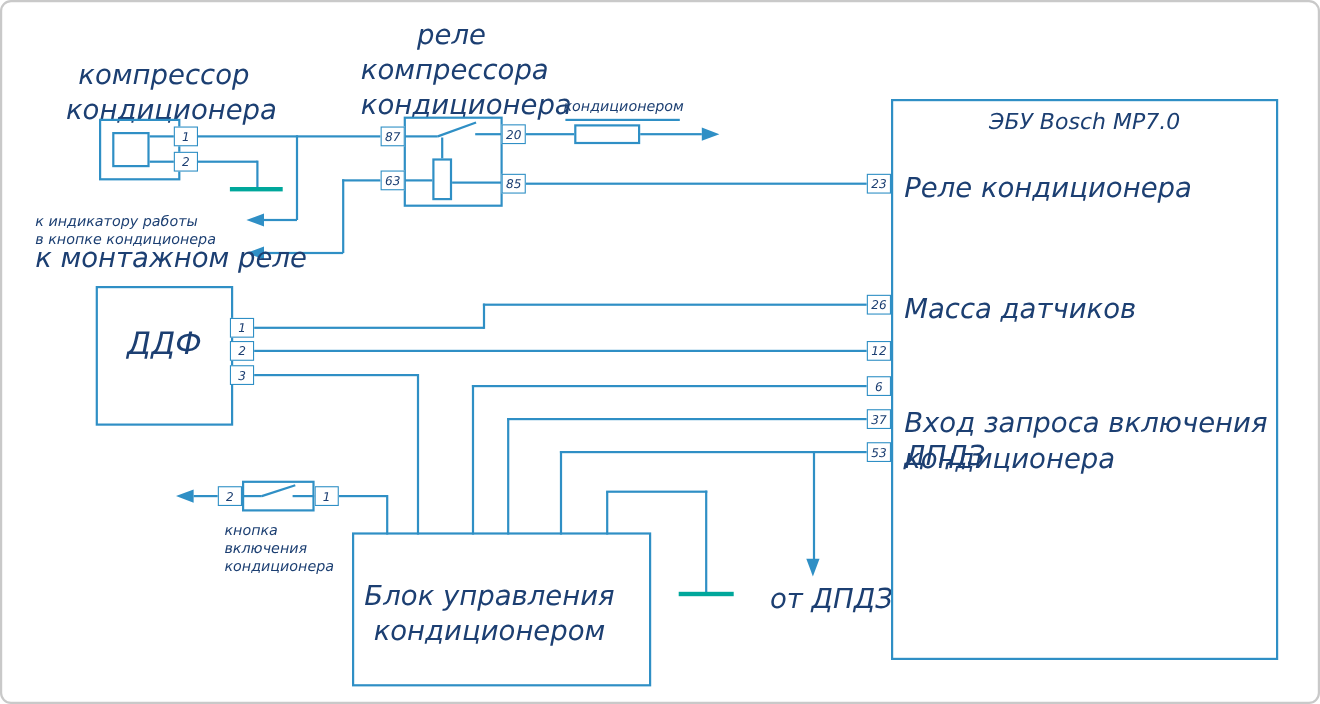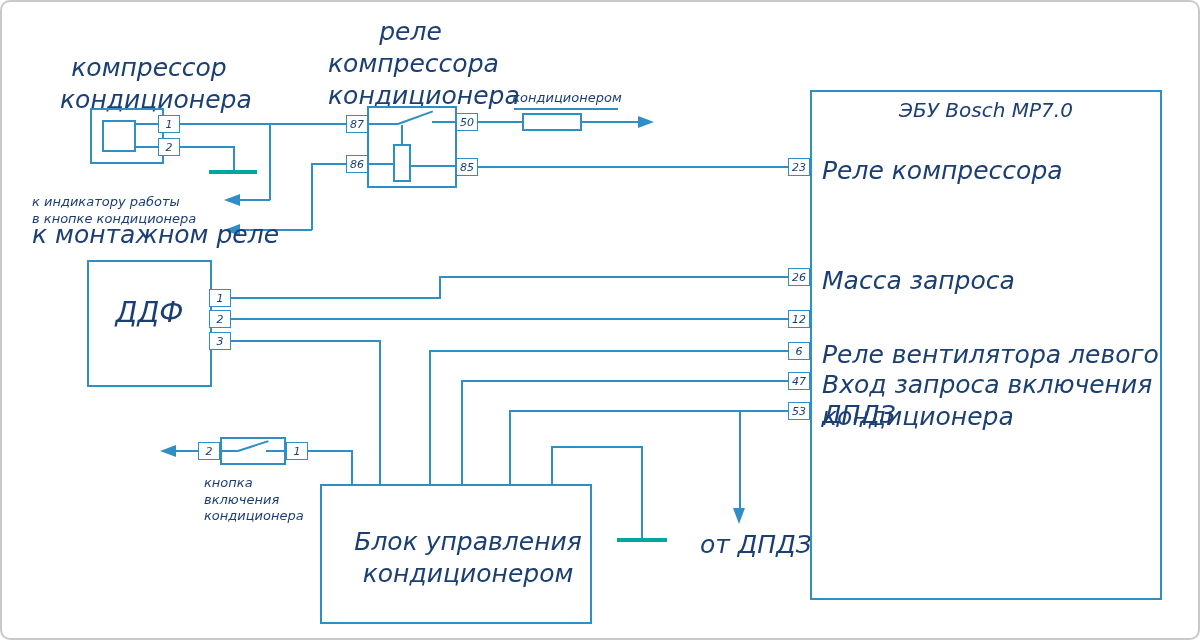--- a/index.html
+++ b/index.html
@@ -64,22 +64,22 @@
 
   <div class="wh" style="left:178px; top:144px; width:54px;"></div>
   <div class="wv" style="left:231px; top:144px; height:26px;"></div>
   <div class="gnd" style="left:207px; top:168px; width:48px;"></div>
 
   <div class="lbl big center" style="left:326px; top:14px; width:165px;">реле
 компрессора
 кондиционера</div>
   <div class="box" style="left:365px; top:104px; width:90px; height:82px;"></div>
   <div class="pin" style="left:344px; top:113px;">87</div>
-  <div class="pin" style="left:454px; top:111px;">50</div>
-  <div class="pin" style="left:344px; top:153px;">86</div>
+  <div class="pin" style="left:454px; top:111px;">20</div>
+  <div class="pin" style="left:344px; top:153px;">63</div>
   <div class="pin" style="left:454px; top:156px;">85</div>
 
   <div class="wh" style="left:366px; top:121px; width:30px;"></div>
   <div class="wh rot" style="left:396px; top:121px; width:37px; transform:rotate(-20deg);"></div>
   <div class="wh" style="left:430px; top:119px; width:24px;"></div>
   <div class="wv" style="left:399px; top:123px; height:19px;"></div>
   <div class="box" style="left:391px; top:142px; width:18px; height:38px;"></div>
   <div class="wh" style="left:366px; top:161px; width:25px;"></div>
   <div class="wh" style="left:409px; top:163px; width:45px;"></div>
 
@@ -133,41 +133,40 @@
   <div class="wh" style="left:264px; top:448px; width:20px;"></div>
   <div class="pin" style="left:284px; top:440px;">1</div>
   <div class="lbl small" style="left:202px; top:473px;">кнопка
 включения
 кондиционера</div>
 
   <div class="wh" style="left:306px; top:448px; width:44px;"></div>
   <div class="wv" style="left:349px; top:448px; height:36px;"></div>
 
   <div class="box" style="left:318px; top:482px; width:272px; height:140px;"></div>
-  <div class="lbl big center" style="left:330px; top:524px; width:272px;">Блок управления
+  <div class="lbl big center" style="left:307px; top:524px; width:272px;">Блок управления
 кондиционером</div>
 
   <div class="wv" style="left:549px; top:445px; height:39px;"></div>
   <div class="wh" style="left:549px; top:444px; width:92px;"></div>
   <div class="wv" style="left:639px; top:444px; height:94px;"></div>
   <div class="gnd" style="left:615px; top:536px; width:50px;"></div>
 
   <div class="box" style="left:808px; top:88px; width:352px; height:510px;"></div>
   <div class="lbl ecu-title center" style="left:808px; top:96px; width:352px;">ЭБУ Bosch MP7.0</div>
 
   <div class="pin" style="left:786px; top:156px;">23</div>
-  <div class="lbl big" style="left:820px; top:153px;">Реле компрессора</div>
+  <div class="lbl big" style="left:820px; top:153px;">Реле кондиционера</div>
 
   <div class="pin" style="left:786px; top:266px;">26</div>
-  <div class="lbl big" style="left:820px; top:263px;">Масса запроса</div>
+  <div class="lbl big" style="left:820px; top:263px;">Масса датчиков</div>
 
   <div class="pin" style="left:786px; top:308px;">12</div>
 
   <div class="pin" style="left:786px; top:340px;">6</div>
-  <div class="lbl big" style="left:820px; top:337px;">Реле вентилятора левого</div>
 
-  <div class="pin" style="left:786px; top:370px;">47</div>
+  <div class="pin" style="left:786px; top:370px;">37</div>
   <div class="lbl big" style="left:820px; top:367px;">Вход запроса включения кондиционера</div>
 
   <div class="pin" style="left:786px; top:400px;">53</div>
   <div class="lbl big" style="left:820px; top:397px;">ДПДЗ</div>
 
 </div>
 
 </body></html>

